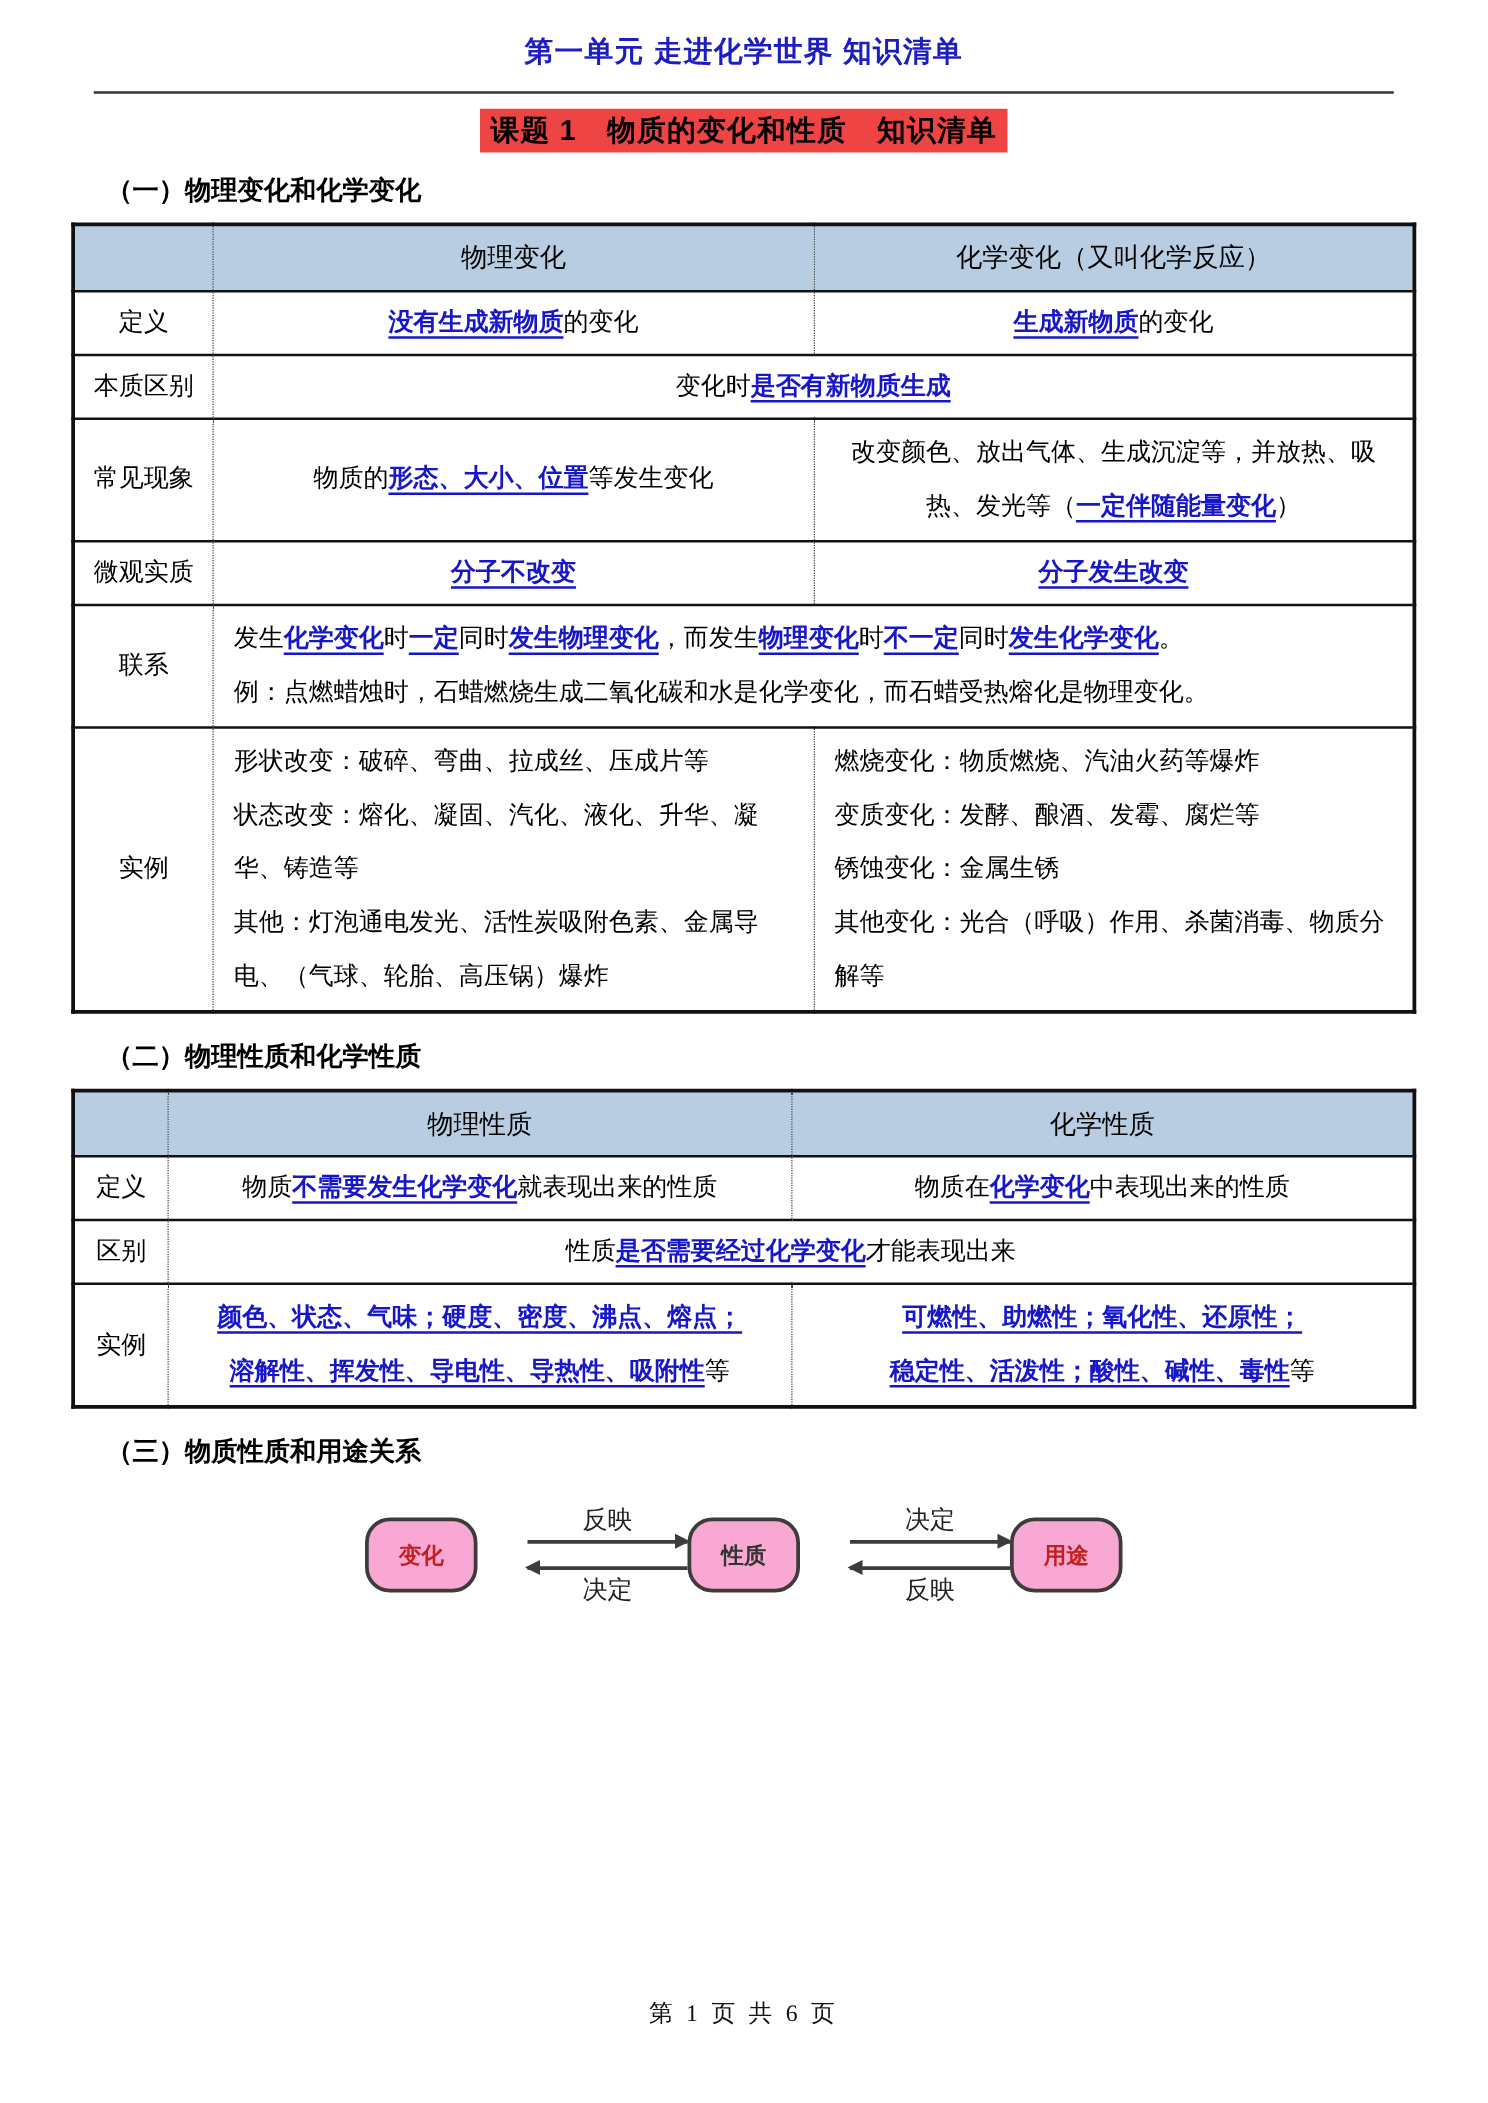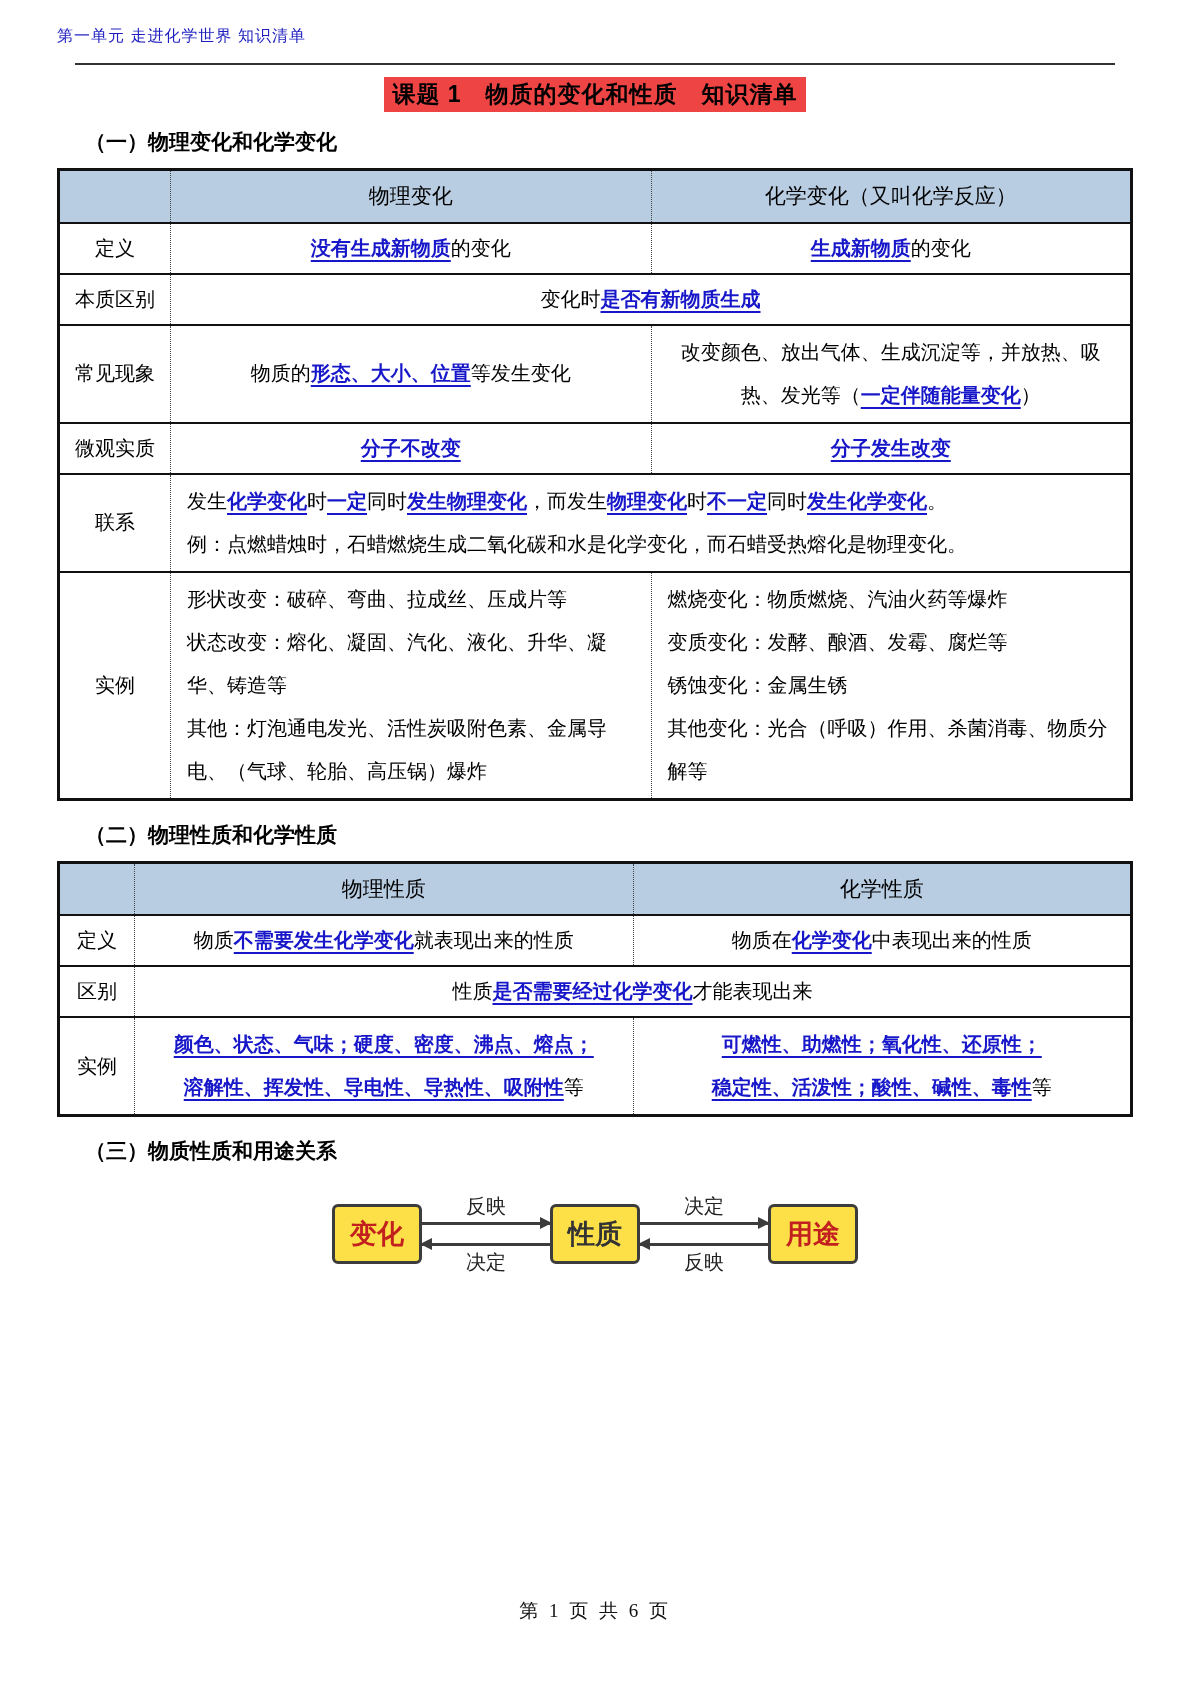--- a/index.html
+++ b/index.html
@@ -4,22 +4,22 @@
 <style>
   * { margin:0; padding:0; box-sizing:border-box; }
   html,body { background:#ffffff; }
   body {
     width:1190px; height:1682px; position:relative;
     font-family:"Liberation Serif", serif; color:#000;
   }
   .doc { padding:26px 57px 0 57px; }
 
   .doc-title {
-    text-align:left; font-family:"Liberation Sans", sans-serif;
-    font-weight:normal; font-size:16px; color:#1e1ec0; letter-spacing:1px;
+    text-align:center; font-family:"Liberation Sans", sans-serif;
+    font-weight:bold; font-size:23px; color:#1e1ec0; letter-spacing:1px;
   }
   .rule { border:none; border-top:2px solid #333; margin:16px 18px 12px 18px; }
   .subtitle-wrap { text-align:center; margin-bottom:16px; }
   .subtitle {
     display:inline-block; background:#ef4444; color:#000;
     font-family:"Liberation Sans", sans-serif; font-weight:bold;
     font-size:23px; padding:2px 8px; letter-spacing:1px;
   }
   .section-heading {
     font-family:"Liberation Sans", sans-serif; font-weight:bold;
@@ -38,28 +38,28 @@
   td.lbl { text-align:center; }
   td.left-al { text-align:left; padding-left:16px; }
   .roomy { line-height:2.15; padding-top:5px; padding-bottom:5px; }
   .em {
     color:#1717c9; font-weight:bold;
     text-decoration:underline; text-decoration-thickness:2px; text-underline-offset:5px;
   }
 
   .diagram { display:flex; align-items:center; justify-content:center; margin-top:30px; }
   .dbox {
-    width:90px; height:60px; border:3px solid #3c3c3c; border-radius:6px;
+    width:90px; height:60px; border:3px solid #3c3c3c; border-radius:20px;
     display:flex; align-items:center; justify-content:center;
-    font-family:"Liberation Sans", sans-serif; font-weight:bold; font-size:27px;
-    background:#fde047;
+    font-family:"Liberation Sans", sans-serif; font-weight:bold; font-size:18px;
+    background:#f9a8d4;
   }
   .dbox.red { color:#c21f1f; }
   .dbox.dark { color:#333; }
-  .arrows { width:128px; display:flex; flex-direction:column; justify-content:center; }
+  .arrows { width:128px; display:flex; flex-direction:column; justify-content:center;margin-left:40px; }
   .alabel {
     text-align:center; font-family:"Liberation Sans", sans-serif;
     font-size:20px; color:#222; line-height:1.1;
   }
   .arrow { position:relative; height:0; border-top:3px solid #3c3c3c; }
   .arrow.a-top { margin:5px 0 9px 0; }
   .arrow.a-bot { margin:9px 0 5px 0; }
   .arrow.right::after {
     content:""; position:absolute; right:-2px; top:-8px; width:0; height:0;
     border-left:12px solid #3c3c3c; border-top:6px solid transparent; border-bottom:6px solid transparent;

